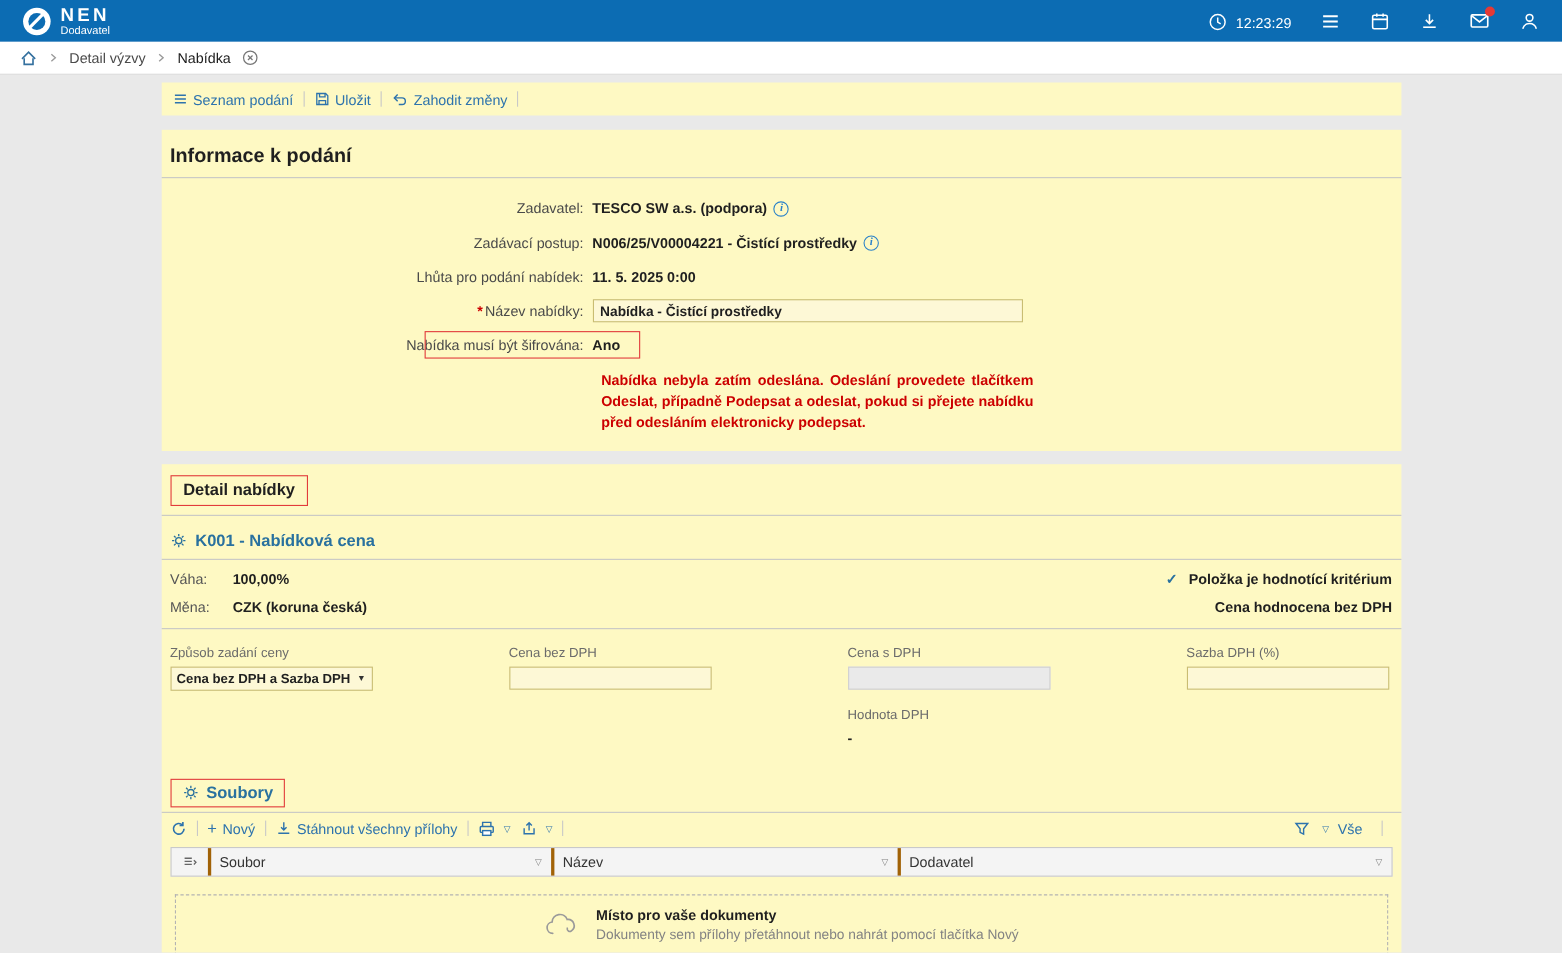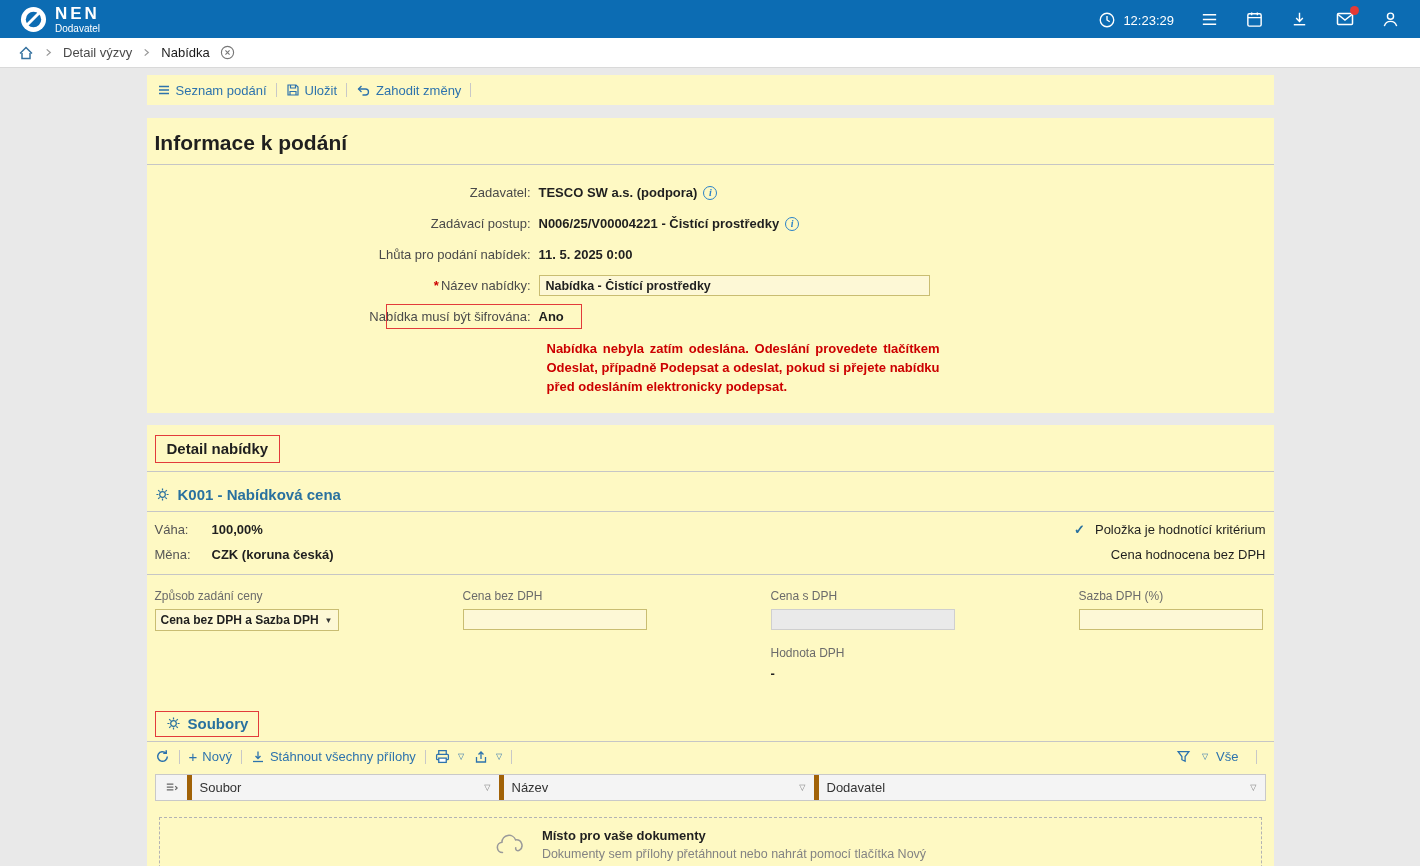--- a/index.html
+++ b/index.html
@@ -41,21 +41,21 @@
 
   .vsep{width:0;border-left:1px solid #c8c8c8;height:14px;display:inline-block;margin:0 9px;vertical-align:middle}
 
   
   .cmdbar{height:30px;display:flex;align-items:center;padding:0 10px;margin-bottom:13px;font-size:13px;}
   .tlink{color:var(--link-blue);display:inline-flex;align-items:center;gap:5px;cursor:pointer;white-space:nowrap}
 
   
   .panel-info{margin-bottom:12px;padding-bottom:16px;}
   .sec-head{padding:13px 8px 9px;border-bottom:1px solid var(--line);}
-  .sec-head h2{margin:0;font-size:21px;font-weight:bold;color:#1f1f1f}
+  .sec-head h2{margin:0;font-size:18px;font-weight:bold;color:#1f1f1f}
   .form{margin-top:12px}
   .frow{display:flex;align-items:center;min-height:31px;position:relative}
   .flabel{width:392px;text-align:right;color:#4a4a4a;font-size:13px;padding-right:8px}
   .req{color:#cc0000;font-weight:bold;margin-right:2px}
   .fvalue{font-weight:bold;color:#1f1f1f;font-size:13px;display:flex;align-items:center;gap:6px}
   .info-icon{width:14px;height:14px;border:1px solid #2a82c8;border-radius:50%;color:#2a82c8;
      display:inline-flex;align-items:center;justify-content:center;font:italic bold 10px "Liberation Serif",serif;cursor:pointer}
   .info-icon::before{content:"i"}
   .txt-input{width:391px;height:21px;background:var(--input-yellow);border:1px solid var(--input-yellow-border);
      padding:1px 6px;font:bold 12.5px "Liberation Sans",sans-serif;color:#1f1f1f}
@@ -67,21 +67,21 @@
   .panel-detail{padding-bottom:30px;min-height:450px}
   .detail-head{padding:10px 8px 8px;border-bottom:1px solid var(--line)}
   .red-box{display:inline-flex;align-items:center;gap:7px;border:1px solid var(--ann-red);padding:4px 11px 5px}
   .red-box h2{margin:0;font-size:15px;font-weight:bold;color:#1f1f1f}
   .sub-head{padding:14px 8px 8px;border-bottom:1px solid var(--line);display:flex;align-items:center;gap:8px;
      color:var(--section-blue);font-size:15px;font-weight:bold}
   .kv{padding:0 8px;height:25px;display:flex;align-items:center;justify-content:space-between;font-size:13px}
   .kv-left{display:flex;align-items:center}
   .kv-label{width:57px;color:#555}
   .kv-value{font-weight:bold;color:#1f1f1f}
-  .kv-note{font-weight:normal;color:#1f1f1f;display:flex;align-items:center;gap:10px}
+  .kv-note{font-weight:bold;color:#1f1f1f;display:flex;align-items:center;gap:10px}
   .check-icon{color:var(--section-blue);font-weight:bold}
   .check-icon::before{content:"✓"}
   .kv-sep{border-bottom:1px solid var(--line);margin-top:7px}
 
   .price-grid{margin:14px 8px 0;display:grid;grid-template-columns:repeat(4,184px);column-gap:124px}
   .pg-label{font-size:12px;color:#6b6b6b;margin-bottom:6px}
   .yinput{width:100%;height:21px;background:var(--input-yellow);border:1px solid var(--input-yellow-border);padding:1px 6px;
      font:12.5px "Liberation Sans",sans-serif}
   .dinput{width:100%;height:21px;background:#eaeaea;border:1px solid #cfcfcf;padding:1px 6px}
   .sel-wrap{position:relative}
@@ -97,21 +97,21 @@
 
   .files-bar{padding:7px 8px 5px;display:flex;align-items:center;font-size:13px;color:var(--link-blue)}
   .fb-right{margin-left:auto;display:flex;align-items:center;gap:8px}
   .plus-icon::before{content:"+";font-size:15px;font-weight:normal;line-height:1}
   .fdrop{font-size:8px;color:var(--link-blue);margin-left:3px}
   .fdrop::before{content:"▽"}
   .fdrop-gray{font-size:8px;color:#808080}
   .fdrop-gray::before{content:"▽"}
 
   .ftable-head{margin:4px 8px 0;display:flex;border:1px solid #c9c9c9;background:#f4f4f4;height:27px}
-  .th{border-right:5px solid #a16207;display:flex;align-items:center;justify-content:space-between;
+  .th{border-right:3px solid #a16207;display:flex;align-items:center;justify-content:space-between;
       padding:0 8px;font-size:13px;color:#333;cursor:pointer}
   .th-icon{width:36px;justify-content:center;padding:0;color:#666}
   .th-soubor{width:312px}
   .th-nazev{width:315px}
   .th-vlastnost{flex:1;border-right:none}
 
   .dropzone{margin:16px 12px 0;border:1px dashed #b3b3b3;min-height:56px;display:flex;align-items:center;
       justify-content:center;gap:14px;padding:8px 0;cursor:pointer}
   .dz-cloud{color:#9a9a9a}
   .dz-title{font-size:13px;font-weight:bold;color:#1f1f1f}

